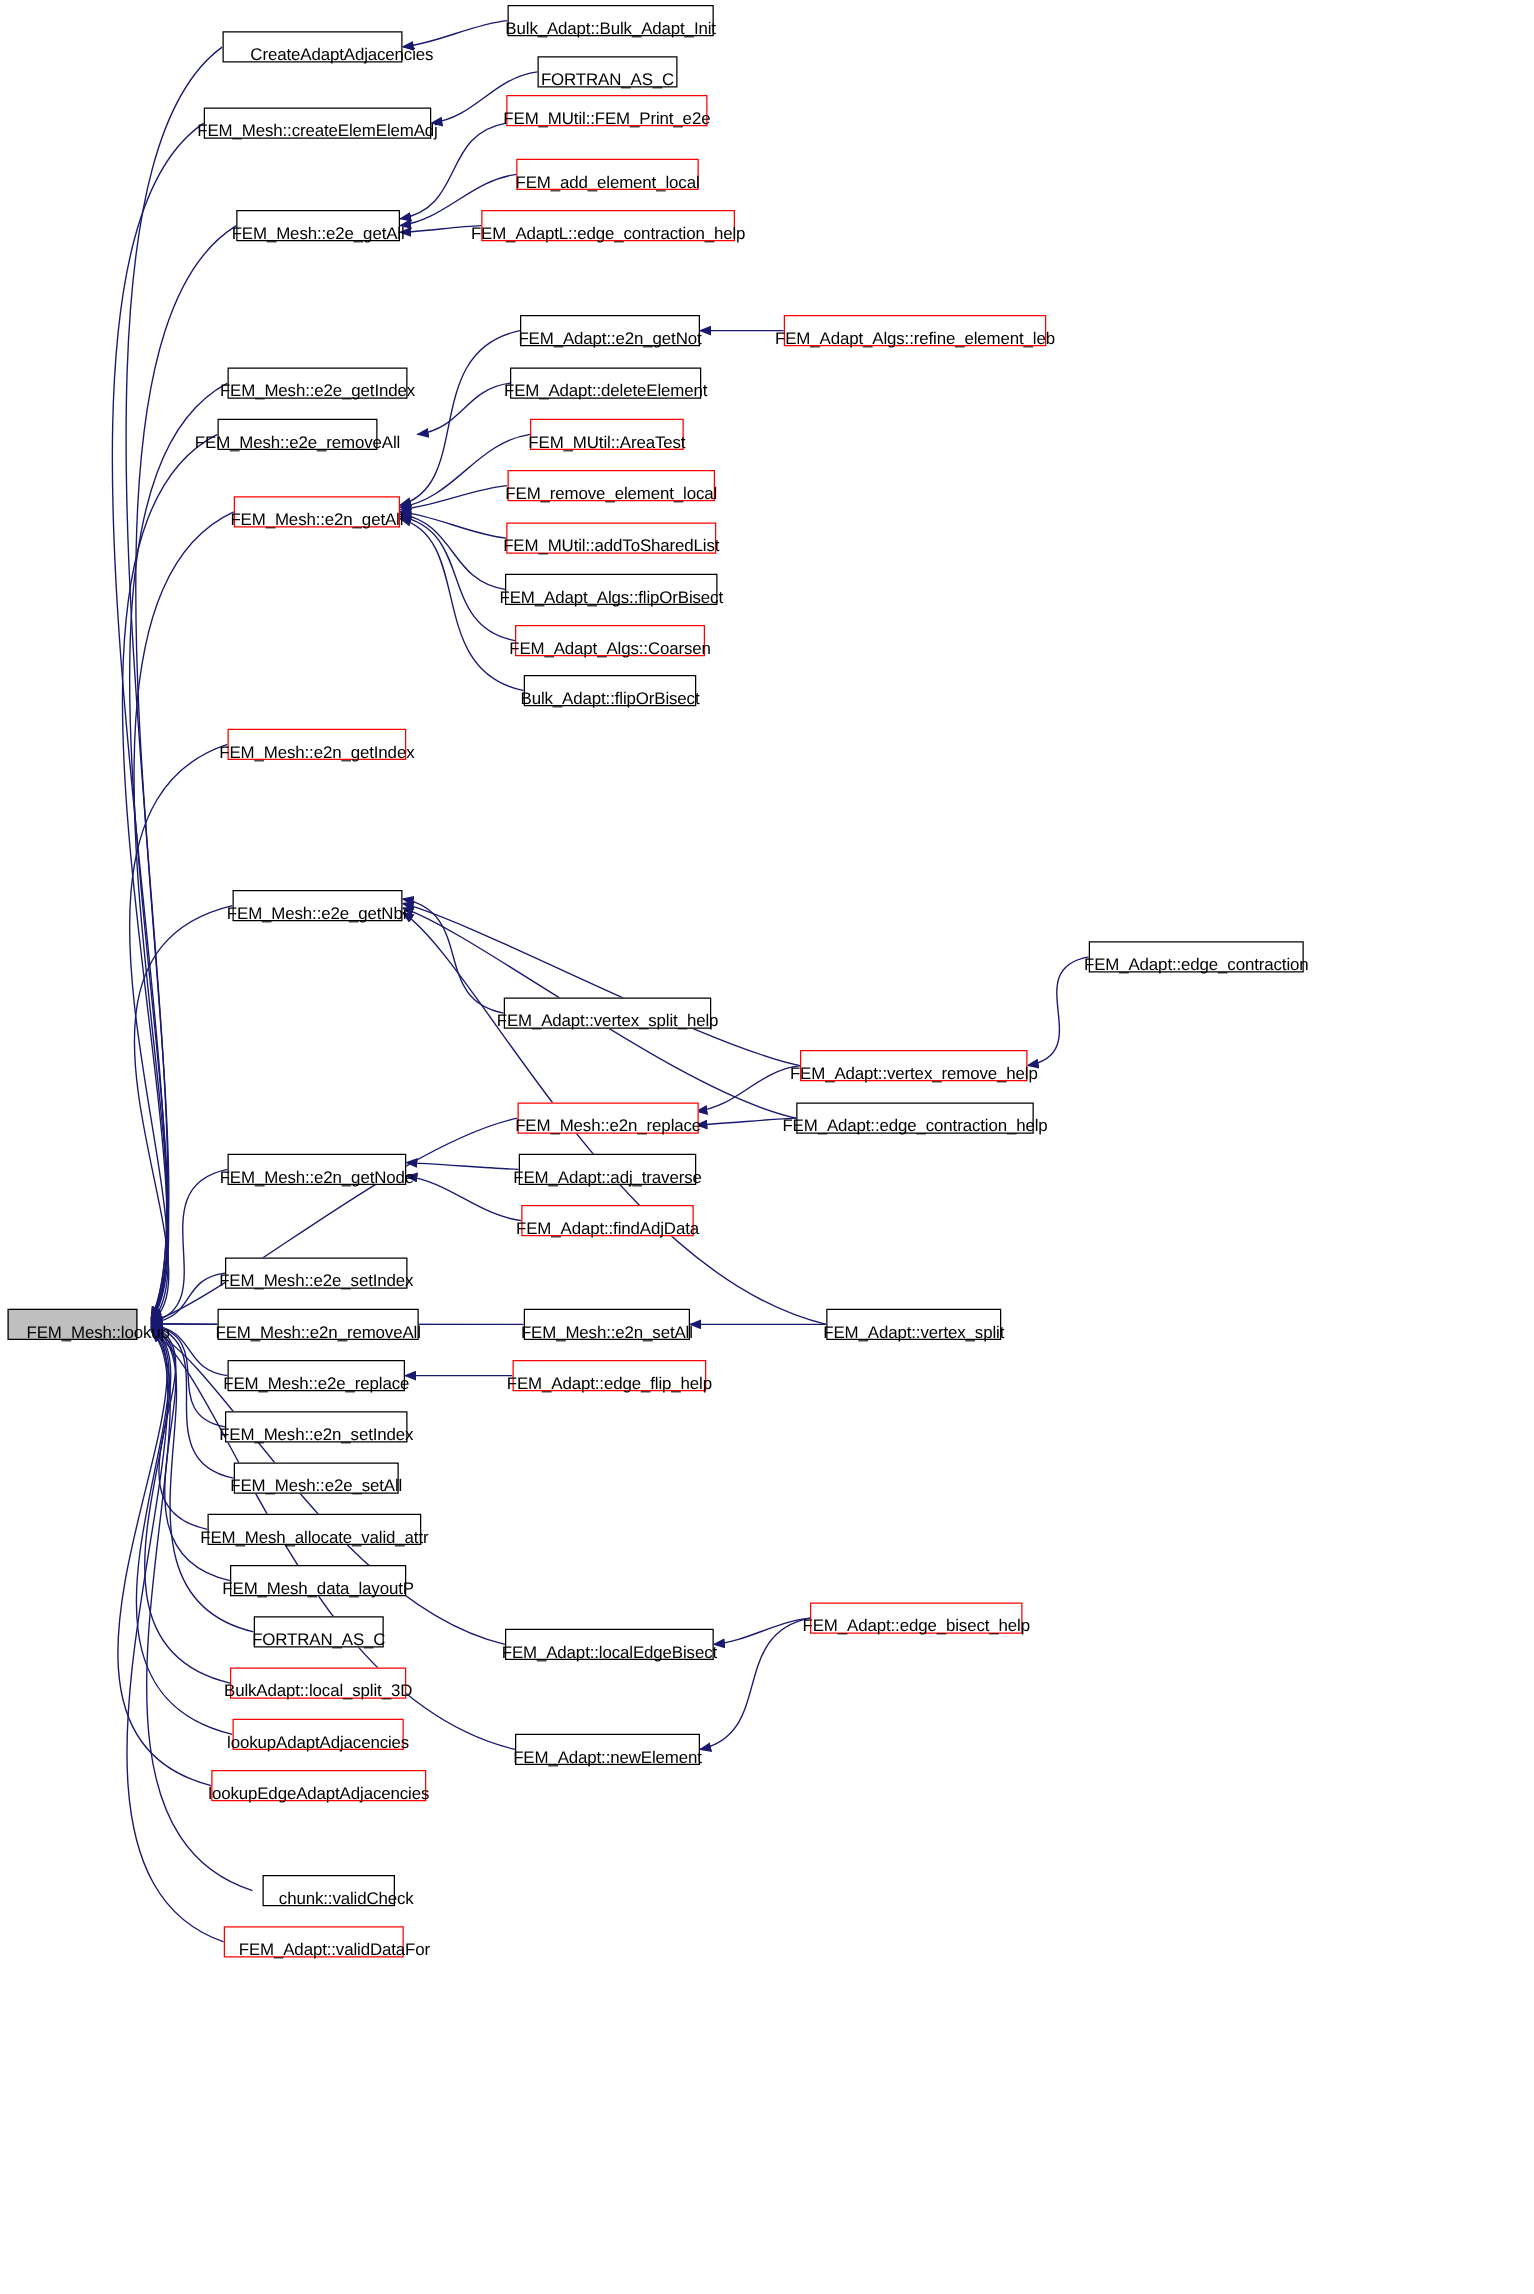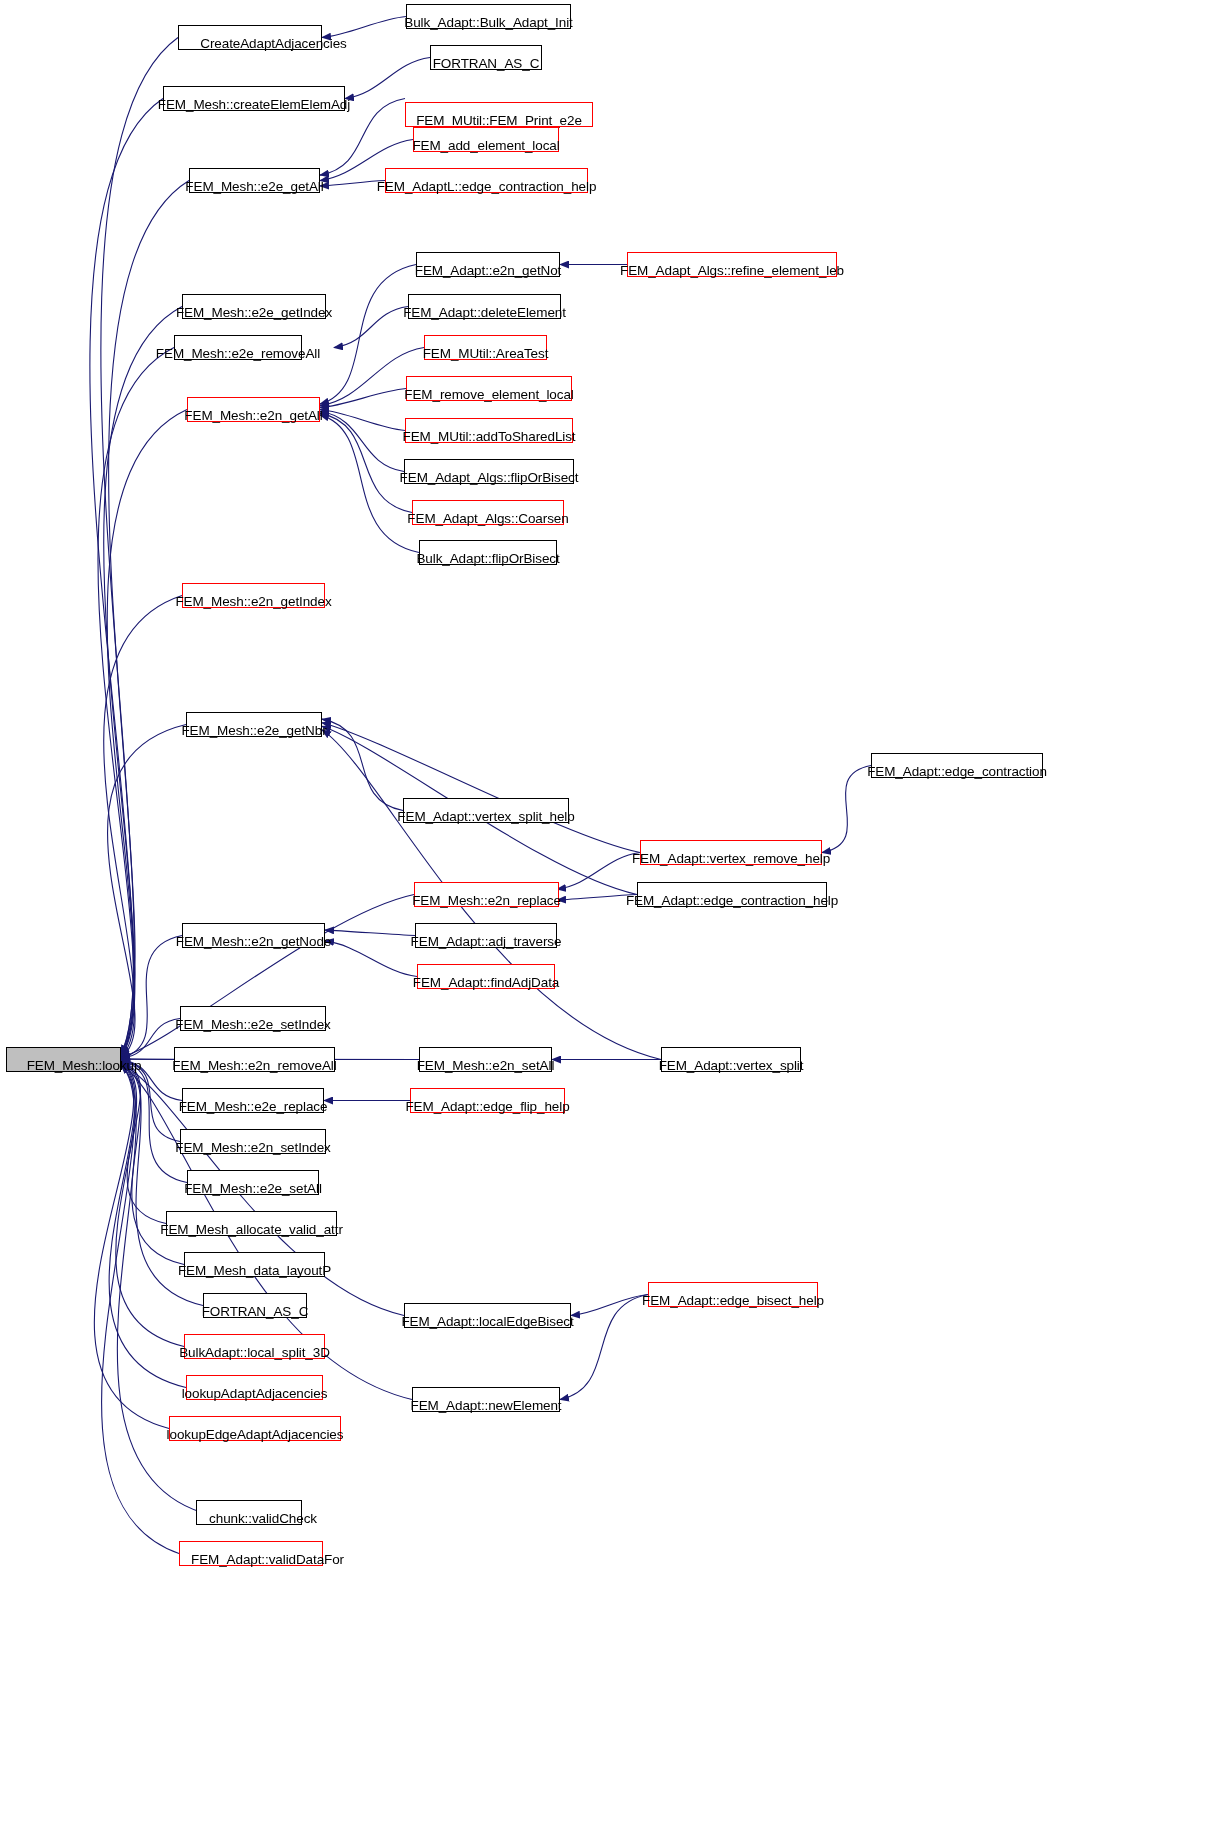--- a/index.html
+++ b/index.html
@@ -112,39 +112,39 @@
         <path d="M169,1428.5 C-1,1384.66064 181,1107.01136 121,1063.172" marker-end="url(#arrow)"></path>
         <path d="M648,1294.5 C620.55,1297.02 598.45,1312.98 571,1315.5" marker-end="url(#arrow)"></path>
         <path d="M648,1294.5 C582.75,1307.1 620,1386.9 560,1399.5" marker-end="url(#arrow)"></path>
         <path d="M404,1315.5 C272.6468,1285.27248 181,1093.83152 121,1063.604" marker-end="url(#arrow)"></path>
         <path d="M412,1399.5 C243.04120000000003,1359.24432 181,1104.29168 121,1064.036" marker-end="url(#arrow)"></path>
         <path d="M202,1512.5 C32,1458.73616 181,1118.2318400000001 121,1064.468" marker-end="url(#arrow)"></path>
         <path d="M179,1553.5 C9,1494.868 181,1123.5320000000002 121,1064.9" marker-end="url(#arrow)"></path>
       </g>
   </svg>
   <div id="node-layer">
-      <div class="node root" id="n0" style="left: 6px; top: 1047px; width: 115px; padding-left: 41px;">
+      <div class="node root" id="n0" style="left: 6px; top: 1047px; width: 104px; padding-left: 41px;">
         <span class="label">FEM_Mesh::lookup</span>
       </div>
       <div class="node" id="n1" style="left: 178px; top: 25px; width: 144px; padding-left: 47px;">
         <span class="label">CreateAdaptAdjacencies</span>
       </div>
       <div class="node" id="n2" style="left: 406px; top: 4px; width: 165px;">
         <span class="label">Bulk_Adapt::Bulk_Adapt_Init</span>
       </div>
       <div class="node" id="n3" style="left: 163px; top: 86px; width: 182px;">
         <span class="label">FEM_Mesh::createElemElemAdj</span>
       </div>
       <div class="node" id="n4" style="left: 430px; top: 45px; width: 112px;">
         <span class="label">FORTRAN_AS_C</span>
       </div>
       <div class="node" id="n5" style="left: 189px; top: 168px; width: 131px;">
         <span class="label">FEM_Mesh::e2e_getAll</span>
       </div>
-      <div class="node red" id="n6" style="left: 405px; top: 102px; width: 188px;">
+      <div class="node red" id="n6" style="left: 405px; top: 76px; width: 161px;">
         <span class="label">FEM_MUtil::FEM_Print_e2e</span>
       </div>
       <div class="node red" id="n7" style="left: 413px; top: 127px; width: 146px;">
         <span class="label">FEM_add_element_local</span>
       </div>
       <div class="node red" id="n8" style="left: 385px; top: 168px; width: 203px;">
         <span class="label">FEM_AdaptL::edge_contraction_help</span>
       </div>
       <div class="node" id="n9" style="left: 416px; top: 252px; width: 144px;">
         <span class="label">FEM_Adapt::e2n_getNot</span>
@@ -256,20 +256,20 @@
       </div>
       <div class="node red" id="n45" style="left: 648px; top: 1282px; width: 170px;">
         <span class="label">FEM_Adapt::edge_bisect_help</span>
       </div>
       <div class="node" id="n46" style="left: 404px; top: 1303px; width: 167px; text-align: right;">
         <span class="label">FEM_Adapt::localEdgeBisect</span>
       </div>
       <div class="node" id="n47" style="left: 412px; top: 1387px; width: 148px;">
         <span class="label">FEM_Adapt::newElement</span>
       </div>
-      <div class="node" id="n48" style="left: 196px; top: 1500px; width: 106px; padding-left: 28px;">
+      <div class="node" id="n48" style="left: 210px; top: 1500px; width: 106px; padding-left: 28px;">
         <span class="label">chunk::validCheck</span>
       </div>
       <div class="node red" id="n49" style="left: 179px; top: 1541px; width: 144px; padding-left: 33px;">
         <span class="label">FEM_Adapt::validDataFor</span>
       </div>
     </div>
 </div>
 
 </body></html>

